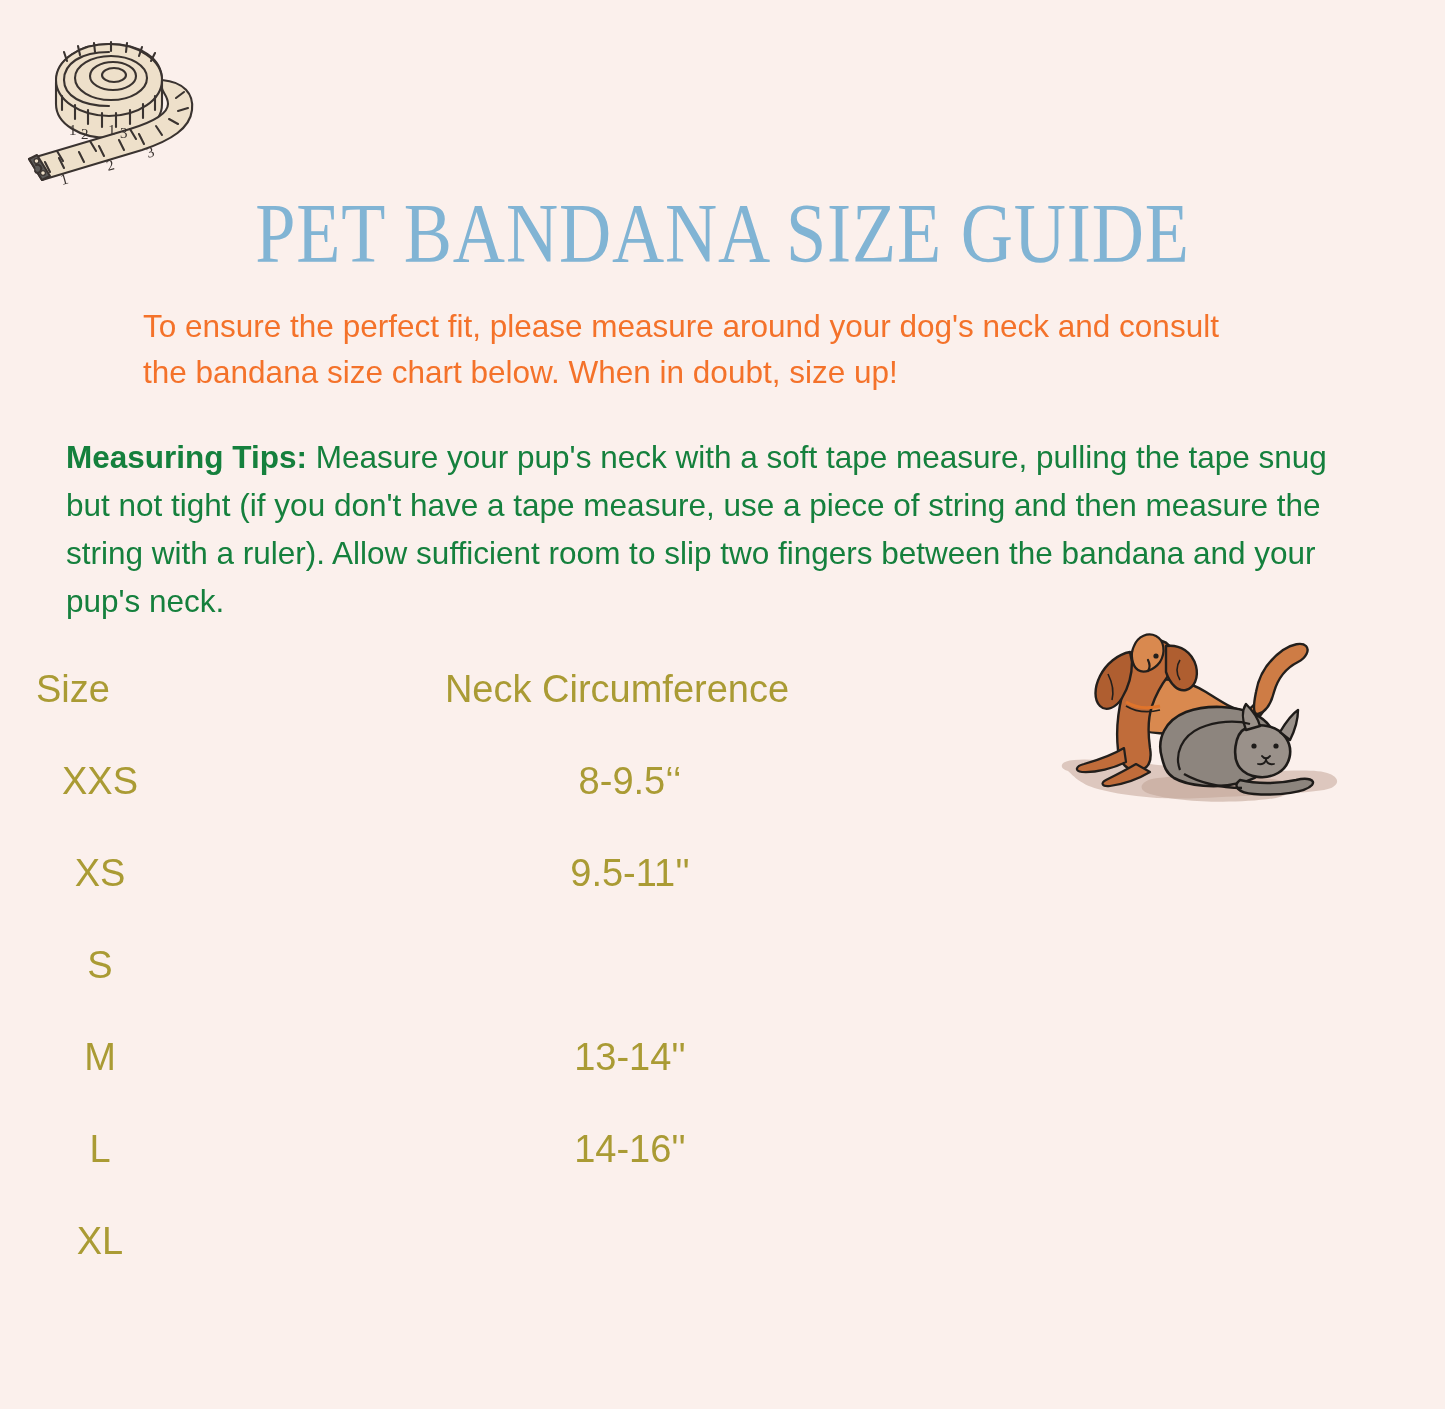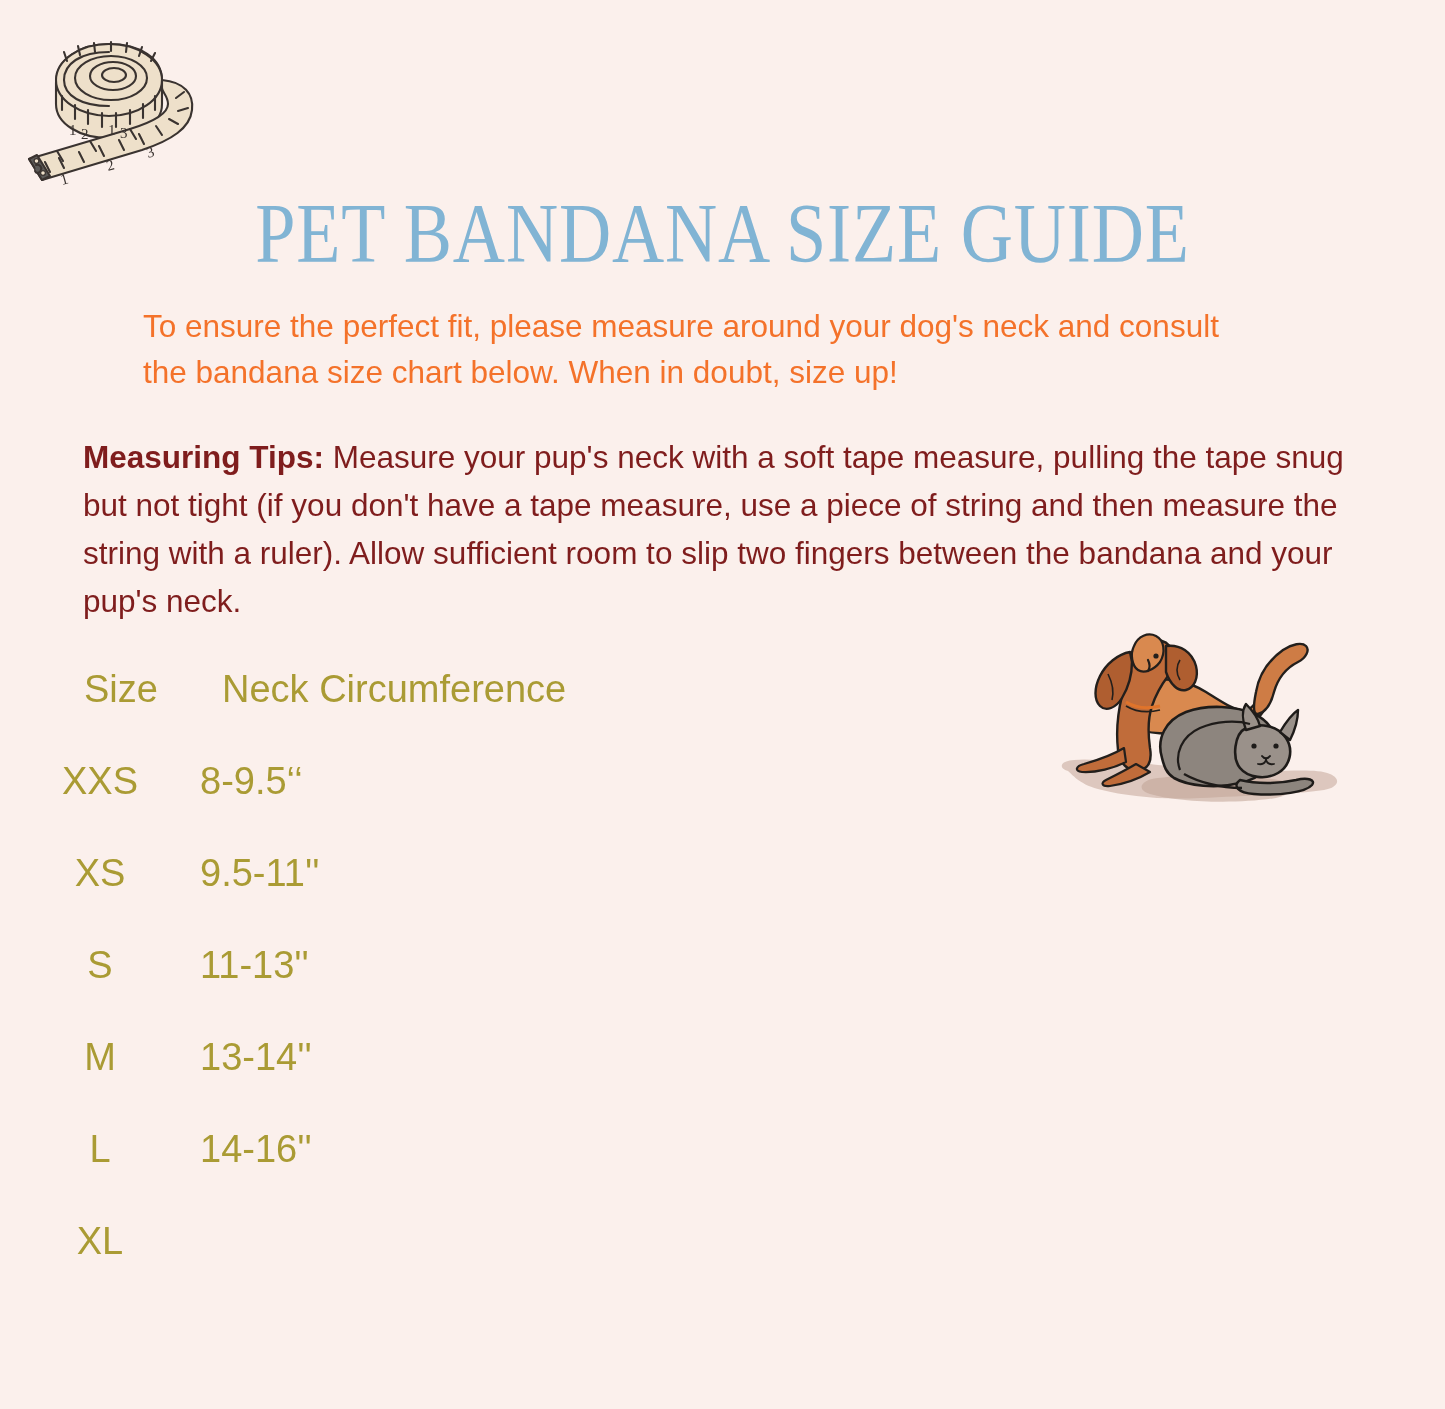--- a/index.html
+++ b/index.html
@@ -56,26 +56,26 @@
     width: 1110px;
     font-size: 31.5px;
     line-height: 46px;
     color: #F4722A;
     font-family: "Liberation Sans", sans-serif;
   }
 
   
   .tips {
     position: absolute;
-    left: 83px;
+    left: 66px;
     top: 433px;
     width: 1285px;
     font-size: 31.5px;
     line-height: 48px;
-    color: #7f1d1d;
+    color: #15803d;
     font-family: "Liberation Sans", sans-serif;
   }
   .tips b {
     font-weight: bold;
   }
 
   
   .pets-illo {
     position: absolute;
     left: 1040px;
@@ -100,26 +100,26 @@
 
   .col-size {
     width: 200px;
     text-align: center;
     color: #AA9B34;
     font-size: 38px;
     font-family: "Liberation Sans", sans-serif;
   }
   .col-size.head {
     text-align: left;
-    padding-left: 84px;
+    padding-left: 36px;
     width: 138px;
   }
   .col-neck {
     flex: 1;
-    text-align: left;
+    text-align: center;
     color: #AA9B34;
     font-size: 38px;
     font-family: "Liberation Sans", sans-serif;
   }
   .col-neck.head {
   }
 </style>
 </head>
 <body>
 
@@ -261,21 +261,20 @@
     <div class="trow">
       <div class="col-size">XXS</div>
       <div class="col-neck">8-9.5‘‘</div>
     </div>
     <div class="trow">
       <div class="col-size">XS</div>
       <div class="col-neck">9.5-11''</div>
     </div>
     <div class="trow">
       <div class="col-size">S</div>
-      <div class="col-neck">11-13''</div>
     </div>
     <div class="trow">
       <div class="col-size">M</div>
       <div class="col-neck">13-14''</div>
     </div>
     <div class="trow">
       <div class="col-size">L</div>
       <div class="col-neck">14-16''</div>
     </div>
     <div class="trow">

